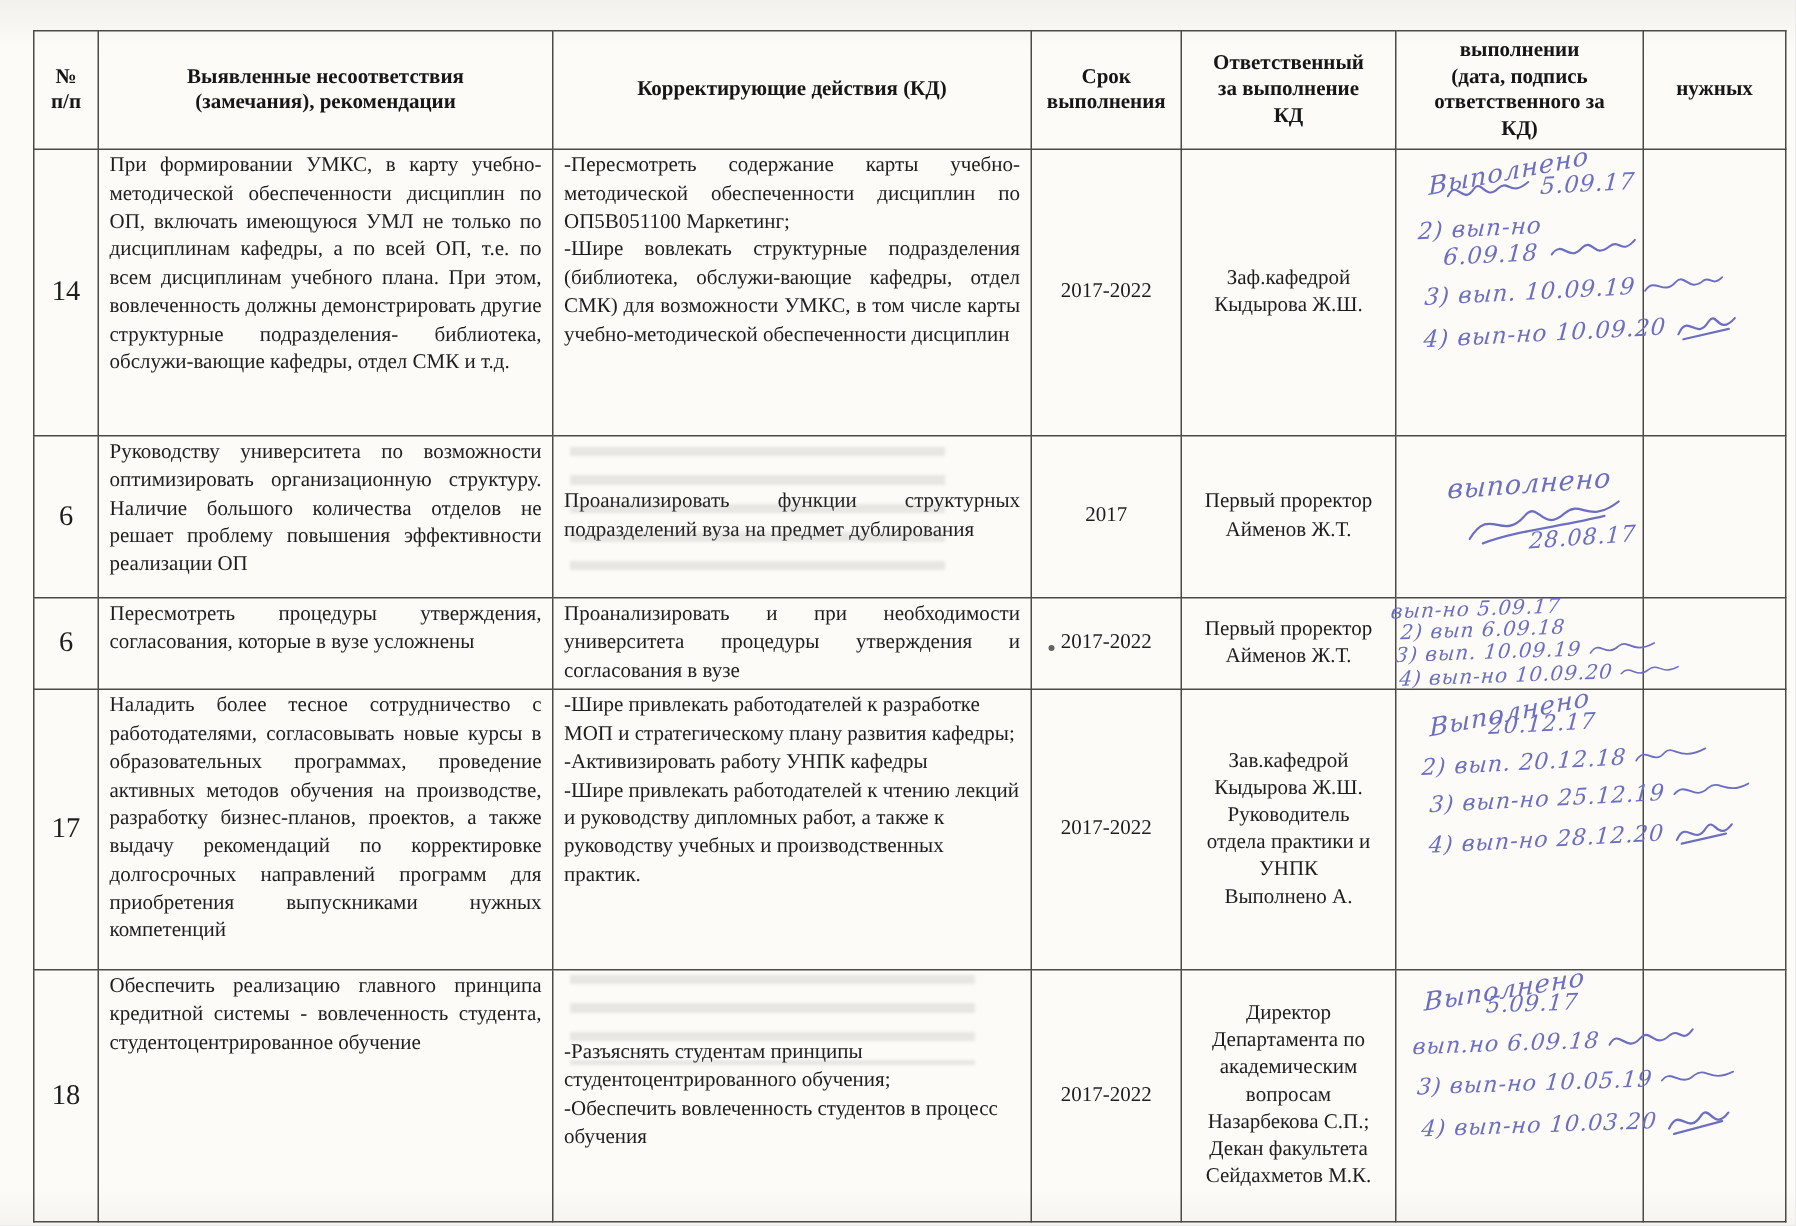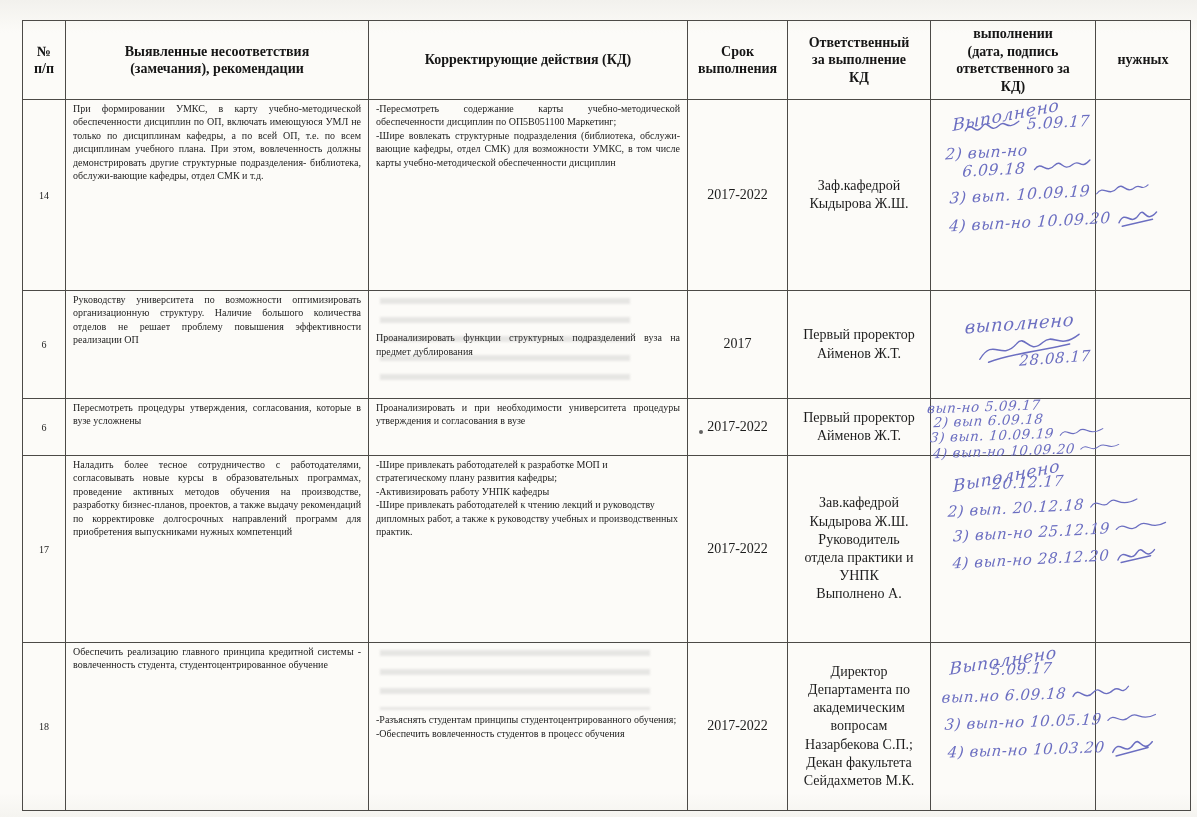--- a/index.html
+++ b/index.html
@@ -22,30 +22,30 @@
     border:1px solid #4c4a47; padding:2px 6px; overflow:hidden;
   }
   .doc-table th {
     font-size:14px; font-weight:bold; text-align:center; vertical-align:middle;
     line-height:1.25; white-space:pre-line; color:#161616;
   }
   tr.hdr { height:79px; }
   tr.r14 { height:191px; } tr.r15 { height:108px; } tr.r16 { height:57px; }
   tr.r17 { height:187px; } tr.r18 { height:168px; }
   td.txt {
-    font-size:10px; line-height:1.34; text-align:justify; vertical-align:top;
+    font-size:14px; line-height:1.34; text-align:justify; vertical-align:top;
     white-space:pre-line; color:#1d1d1d; padding:2px 7px;margin-left:45px;
   }
   td.txt.left { text-align:left; }
   td.txt.vmid { vertical-align:middle; }
   td.cnt {
     font-size:14px; text-align:center; vertical-align:middle; line-height:1.3;
     white-space:pre-line; color:#1d1d1d;
   }
-  td.numcell { font-size:10px; text-align:center; vertical-align:middle; color:#1d1d1d; }
+  td.numcell { font-size:19px; text-align:center; vertical-align:middle; color:#1d1d1d; }
   td.mark, td.notes { background:transparent; }
 
   
   .hw {
     position:absolute; color:#6b6ec1;
     font-family:"DejaVu Serif", serif; font-style:italic;
     pointer-events:none;
   }
   .hw-line {
     display:flex; align-items:center; gap:5px; white-space:nowrap;

